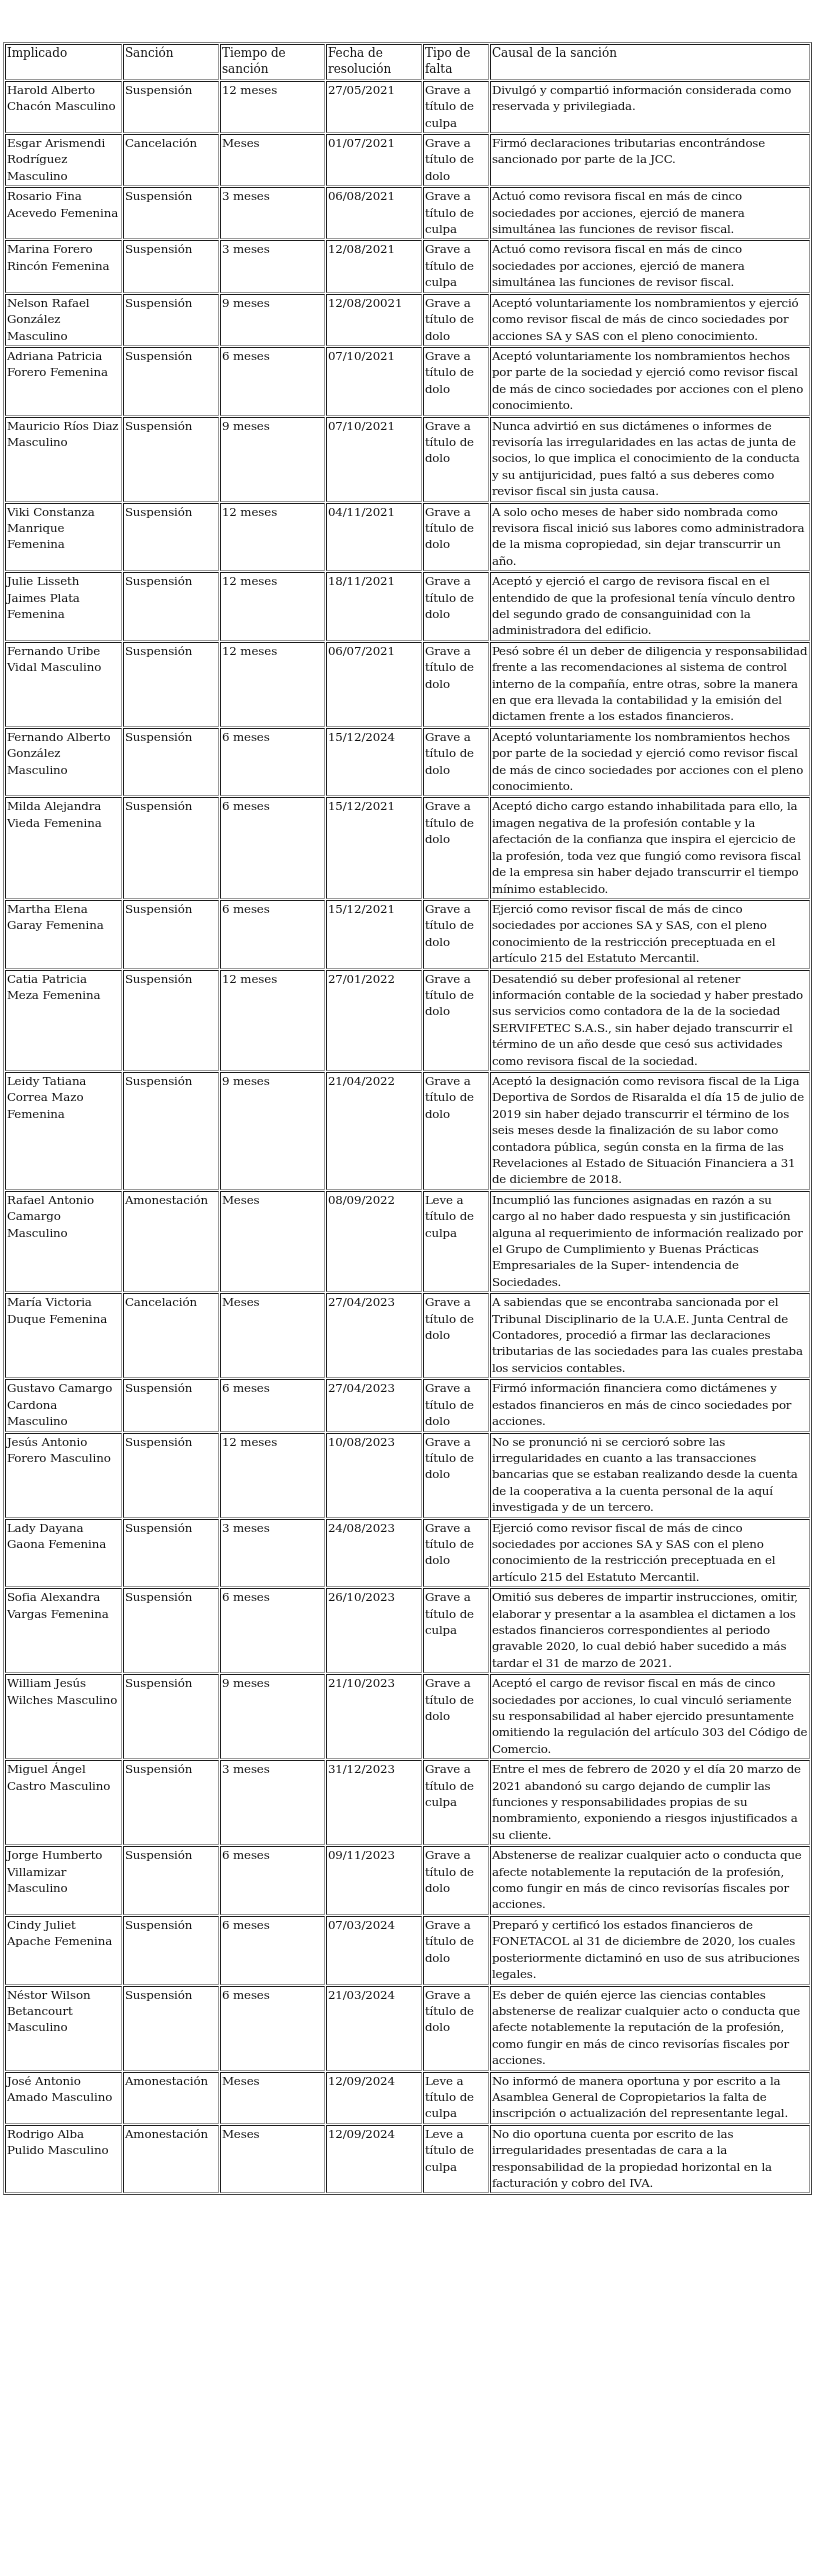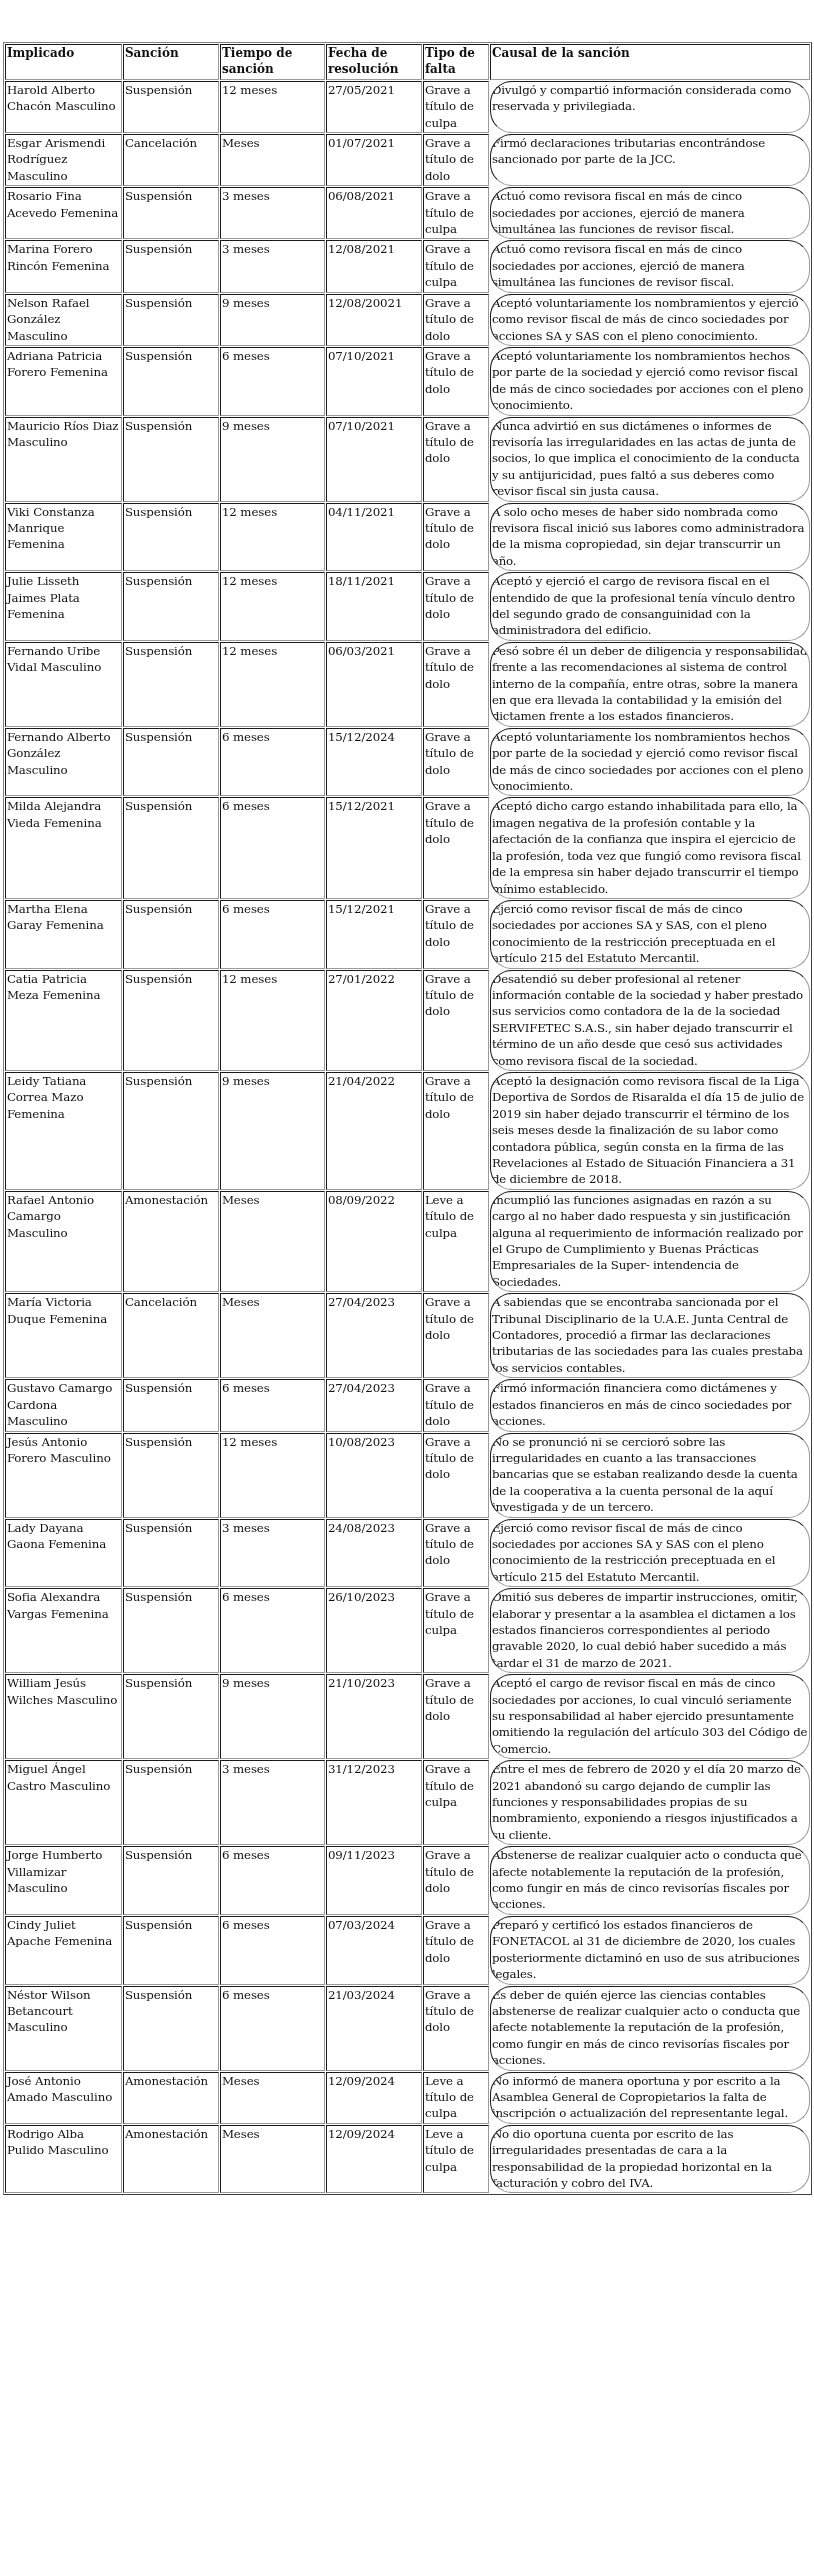--- a/index.html
+++ b/index.html
@@ -21,23 +21,23 @@
   table.sanciones th, table.sanciones td {
     border: 1px solid #1a1a1a;
     border-right-color: #9a9a9a;
     border-bottom-color: #9a9a9a;
     vertical-align: top;
     text-align: left;
     padding: 0 1px 1px 1px;
     font-weight: normal;
     overflow: hidden;
   }
-  table.sanciones th { font-weight: bold; font-size: 12px; }
+  table.sanciones th { font-weight: normal; font-size: 12px; }
   td.c-name, td.c-sancion, td.c-tiempo, td.c-fecha, td.c-tipo { letter-spacing: -0.1px; }
-  td.c-causal { letter-spacing: -0.2px; border-radius: 22px; }
+  td.c-causal { letter-spacing: -0.2px; }
 </style>
 </head>
 <body>
 
 <div class="wrap">
   <table class="sanciones">
     <colgroup>
       <col style="width:117px">
       <col style="width:96px">
       <col style="width:105px">
@@ -126,21 +126,21 @@
         <td class="c-sancion">Suspensión</td>
         <td class="c-tiempo">12 meses</td>
         <td class="c-fecha">18/11/2021</td>
         <td class="c-tipo">Grave a título de dolo</td>
         <td class="c-causal">Aceptó y ejerció el cargo de revisora fiscal en el entendido de que la profesional tenía vínculo dentro del segundo grado de consanguinidad con la administradora del edificio.</td>
       </tr>
         <tr style="">
         <td class="c-name">Fernando Uribe Vidal Masculino</td>
         <td class="c-sancion">Suspensión</td>
         <td class="c-tiempo">12 meses</td>
-        <td class="c-fecha">06/03/2021</td>
+        <td class="c-fecha">06/07/2021</td>
         <td class="c-tipo">Grave a título de dolo</td>
         <td class="c-causal">Pesó sobre él un deber de diligencia y responsabilidad frente a las recomendaciones al sistema de control interno de la compañía, entre otras, sobre la manera en que era llevada la contabilidad y la emisión del dictamen frente a los estados financieros.</td>
       </tr>
         <tr style="">
         <td class="c-name">Fernando Alberto González Masculino</td>
         <td class="c-sancion">Suspensión</td>
         <td class="c-tiempo">6 meses</td>
         <td class="c-fecha">15/12/2024</td>
         <td class="c-tipo">Grave a título de dolo</td>
         <td class="c-causal">Aceptó voluntariamente los nombramientos hechos por parte de la sociedad y ejerció como revisor fiscal de más de cinco sociedades por acciones con el pleno conocimiento.</td>

